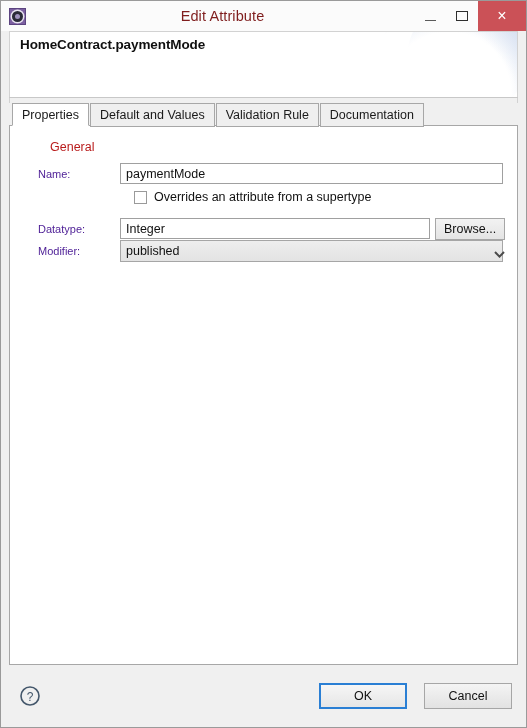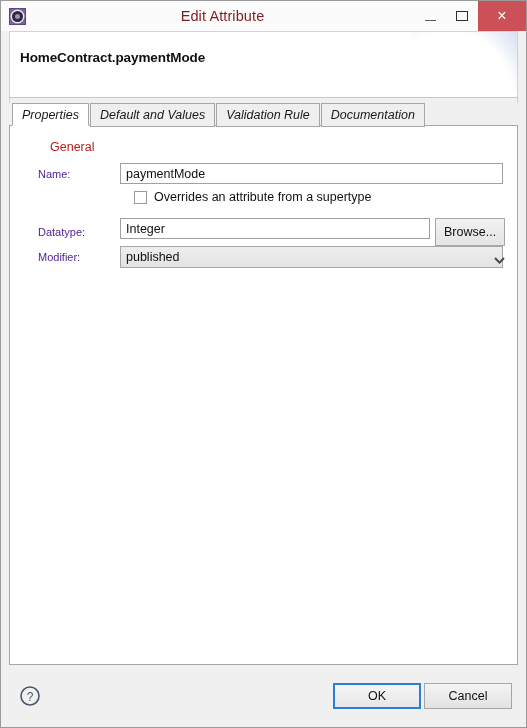--- a/index.html
+++ b/index.html
@@ -152,21 +152,21 @@
     border-radius: 50%;
     background: radial-gradient(circle at 35% 80%,
                 rgba(255,255,255,0) 50%,
                 rgba(205,217,238,0.55) 74%,
                 rgba(224,232,246,0.35) 100%);
     pointer-events: none;
   }
   .dlg-title {
     position: absolute;
     left: 10px;
-    top: 18px;
+    top: 5px;
     font-size: 13.5px;
     font-weight: bold;
     color: #101010;
     letter-spacing: -0.1px;
   }
   .hdr-sep {
     margin: 0 8px;
     height: 1px;
     flex: 0 0 1px;
     background: #c8c8c8;
@@ -189,21 +189,20 @@
     min-height: 0;
   }
   .tabstrip {
     display: flex;
     align-items: flex-start;
     height: 23px;
     flex: 0 0 23px;
     padding-left: 3px;
     position: relative;
     z-index: 2;
-    font-style: italic;
   }
   .tab {
     height: 24px;
     padding: 0 9px;
     display: flex;
     align-items: center;
     font-size: 12.5px;
     color: #1a1a1a;
     background: #efefef;
     border: 1px solid #a7a7a7;
@@ -257,21 +256,21 @@
     width: 100%;
     padding: 0 5px;
     background: #ffffff;
     border: 1px solid #a0a0a0;
     outline: none;
   }
   input.txt.narrow { width: 310px; flex: 0 0 310px; }
 
   .browse-btn {
     margin-left: 5px;
-    height: 28px;
+    height: 22px;
     padding: 0 8px;
     font-family: "Liberation Sans", sans-serif;
     font-size: 12.5px;
     color: #111;
     background: linear-gradient(to bottom, #f2f2f2 0%, #e4e4e4 100%);
     border: 1px solid #a6a6a6;
     cursor: default;
     white-space: nowrap;
   }
 
@@ -341,21 +340,21 @@
   .footer-spacer { flex: 1 1 auto; }
   .btn {
     height: 26px;
     width: 88px;
     font-family: "Liberation Sans", sans-serif;
     font-size: 12.5px;
     color: #111;
     background: linear-gradient(to bottom, #f4f4f4 0%, #e2e2e2 100%);
     border: 1px solid #a6a6a6;
     cursor: default;
-    margin-left: 3px;
+    margin-left: 17px;
   }
   .btn.default {
     border: 2px solid #2a7fd4;
     background: linear-gradient(to bottom, #f6f6f6 0%, #e6e6e6 100%);
   }
 </style>
 </head>
 <body>
 
 <div class="window">

